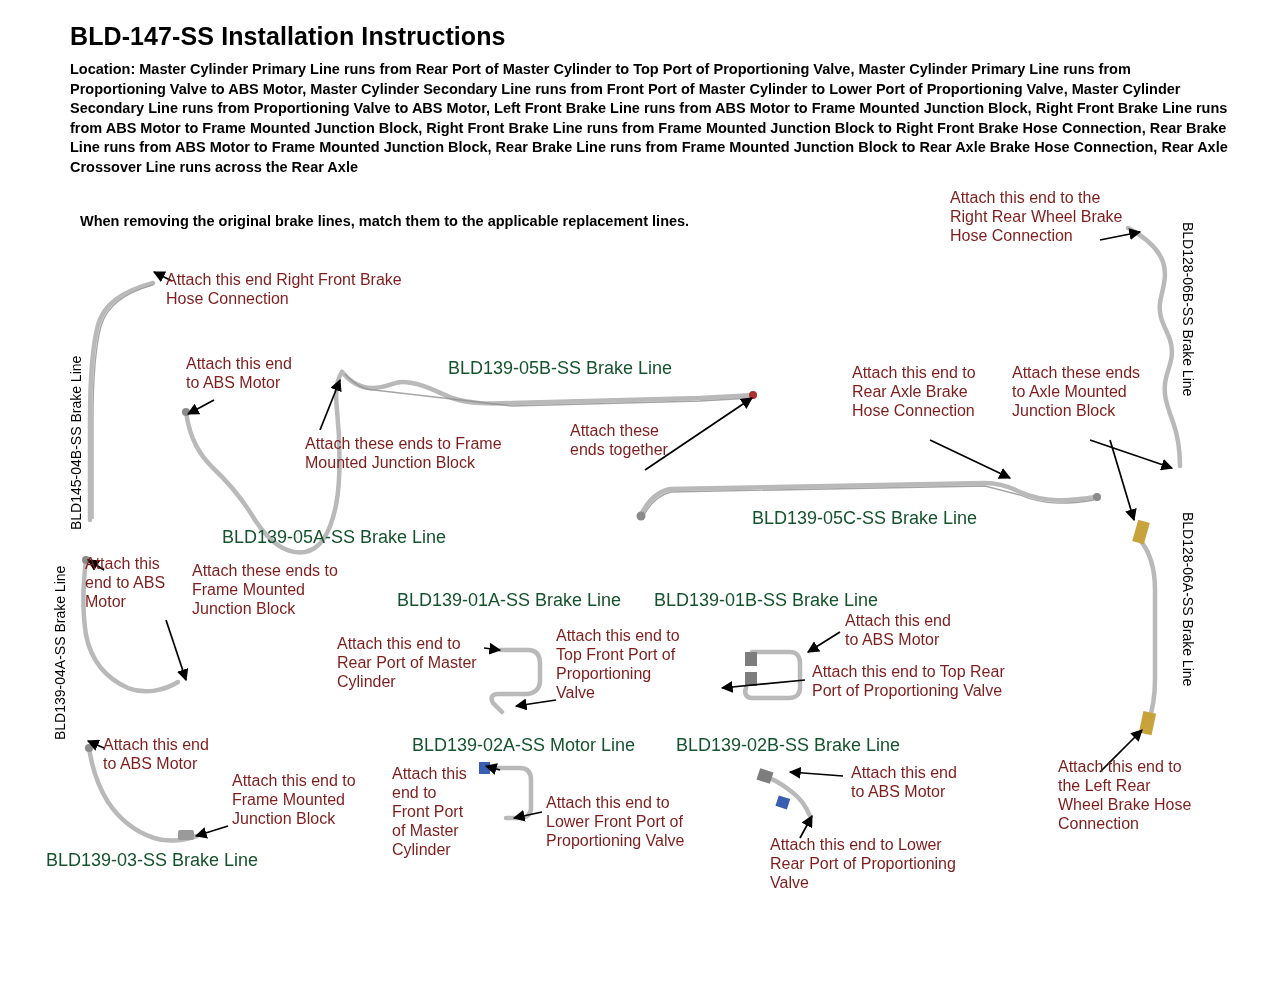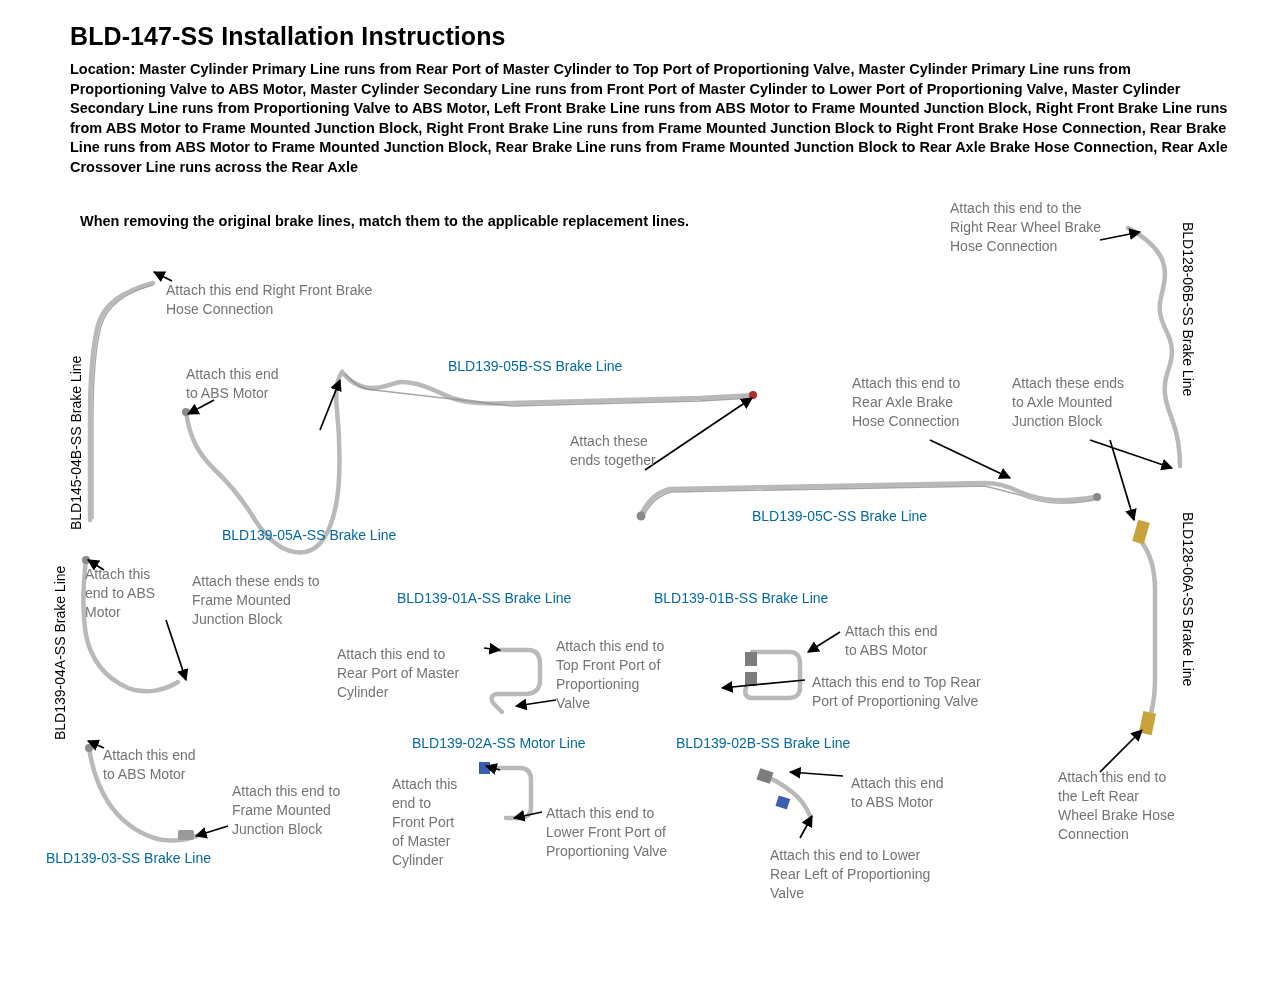--- a/index.html
+++ b/index.html
@@ -47,29 +47,28 @@
   #footer {
     left: 84px;
     top: 903px;
     width: 900px;
     font-size: 14.5px;
     font-weight: bold;
     line-height: 26px;
   }
 
   .anno {
-    font-size: 14px;
+    font-size: 16px;
     line-height: 19px;
-    color: #737373;
+    color: #7f1d1d;
     white-space: pre-line;
-    margin-top: 11px;
   }
   .partlabel {
-    font-size: 14px;
-    color: #0369a1;
+    font-size: 18px;
+    color: #14532d;
     white-space: nowrap;
   }
   .vert {
     font-size: 14px;
     color: #000;
     white-space: nowrap;
     transform-origin: 0 0;
   }
   .rot-cw { transform: rotate(90deg); }
   .rot-ccw { transform: rotate(-90deg); }
@@ -201,20 +200,22 @@
   <div class="abs anno" style="left:950px; top:188px; width:190px;">Attach this end to the
 Right Rear Wheel Brake
 Hose Connection</div>
 
   <div class="abs anno" style="left:166px; top:270px; width:250px;">Attach this end Right Front Brake
 Hose Connection</div>
 
   <div class="abs anno" style="left:186px; top:354px; width:130px;">Attach this end
 to ABS Motor</div>
 
+  <div class="abs anno" style="left:305px; top:434px; width:240px;">Attach these ends to Frame
+Mounted Junction Block</div>
 
   <div class="abs anno" style="left:570px; top:421px; width:130px;">Attach these
 ends together</div>
 
   <div class="abs anno" style="left:852px; top:363px; width:160px;">Attach this end to
 Rear Axle Brake
 Hose Connection</div>
 
   <div class="abs anno" style="left:1012px; top:363px; width:160px;">Attach these ends
 to Axle Mounted
@@ -257,21 +258,21 @@
 Cylinder</div>
 
   <div class="abs anno" style="left:546px; top:793px; width:180px;">Attach this end to
 Lower Front Port of
 Proportioning Valve</div>
 
   <div class="abs anno" style="left:851px; top:763px; width:140px;">Attach this end
 to ABS Motor</div>
 
   <div class="abs anno" style="left:770px; top:835px; width:230px;">Attach this end to Lower
-Rear Left of Proportioning
+Rear Port of Proportioning
 Valve</div>
 
   <div class="abs anno" style="left:1058px; top:757px; width:160px;">Attach this end to
 the Left Rear
 Wheel Brake Hose
 Connection</div>
 
 </div>
 
 </body></html>

